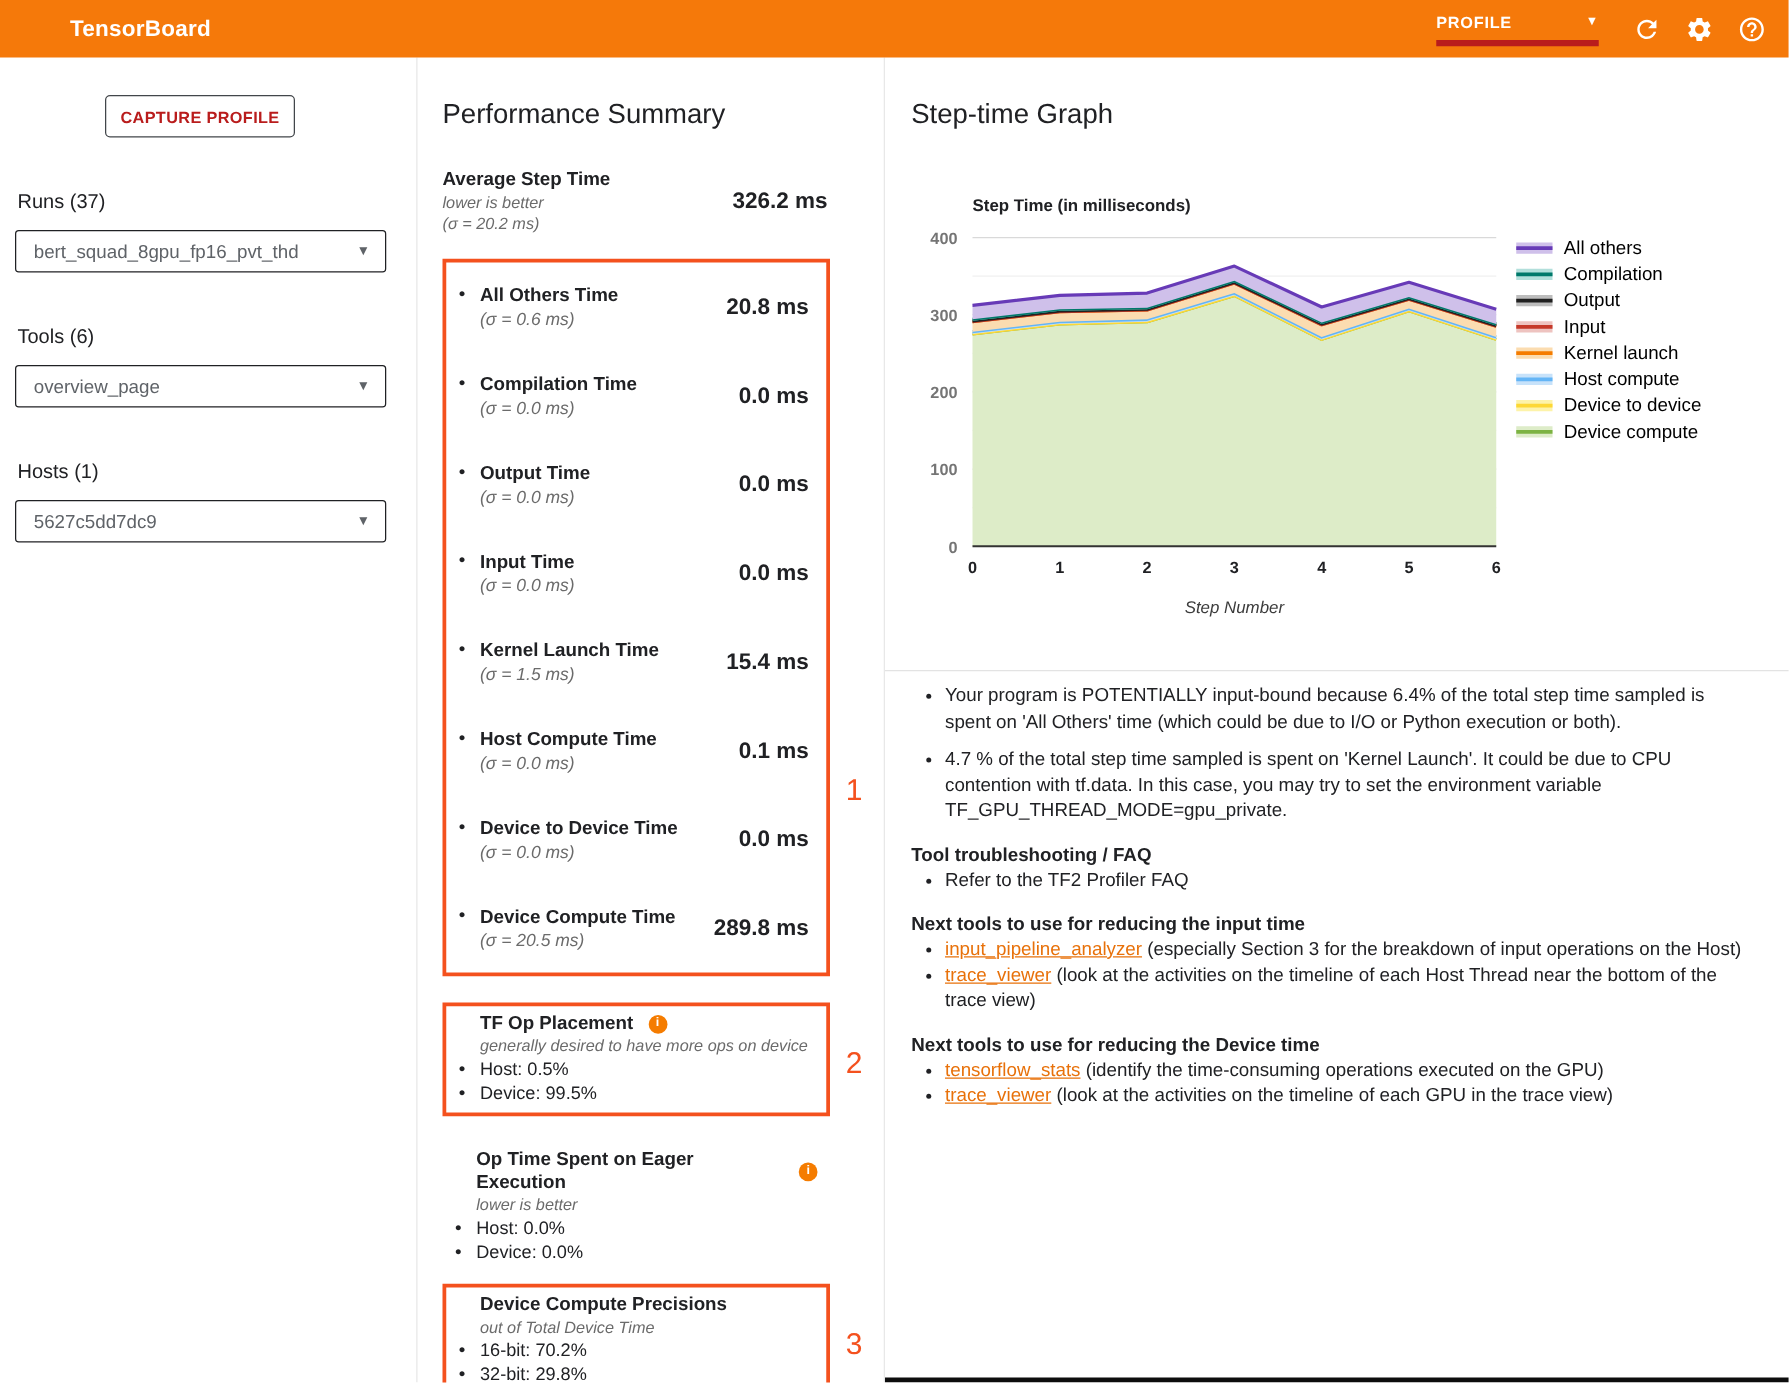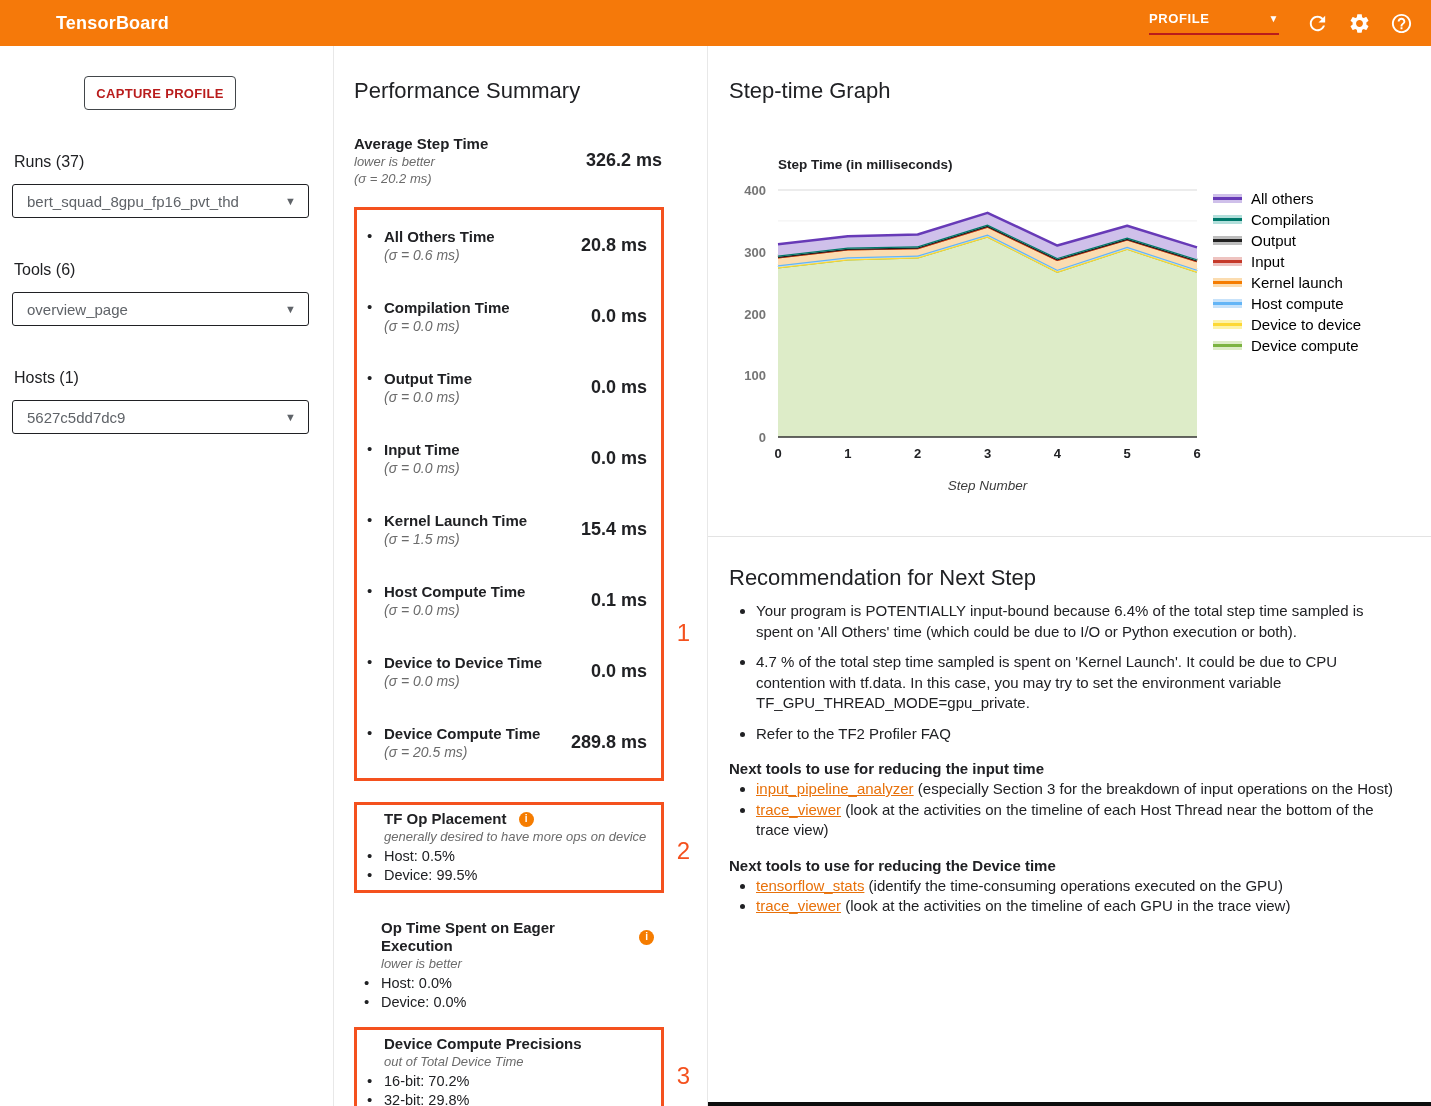--- a/index.html
+++ b/index.html
@@ -7,21 +7,21 @@
   body {
     width:1431px; height:1106px; position:relative; overflow:hidden;
     background:#fff; font-family:"Liberation Sans","DejaVu Sans",sans-serif;
     color:#202124;
   }
   
   .header { position:absolute; top:0; left:0; right:0; height:46px; background:#f5790a;
     display:flex; align-items:center; color:#fff; z-index:5;padding-left:36px; }
   .app-title { font-size:18px; font-weight:700; margin-left:20px; letter-spacing:.2px; }
   .header-right { margin-left:auto; display:flex; align-items:center; gap:19px; margin-right:18px; }
-  .profile-select { display:flex; align-items:center; width:130px; border-bottom:2px solid #b91c1c;
+  .profile-select { display:flex; align-items:center; width:130px; border-bottom:5px solid #b91c1c;
     padding-bottom:7px; font-size:13px; font-weight:700; letter-spacing:.6px; cursor:pointer; margin-right:8px; }
   .profile-select .caret { margin-left:auto; font-size:10px; }
   .hicon { width:23px; height:23px; fill:#fff; cursor:pointer; }
   
   .sidebar { position:absolute; top:46px; left:0; width:333px; bottom:0; background:#fff; }
   .capture-btn { position:absolute; left:84px; top:30px; width:152px; height:34px; background:#fff;
     border:1px solid #42464a; border-radius:4px; font-size:13px; font-weight:700; letter-spacing:.3px;
     color:#b91c1c; cursor:pointer; font-family:inherit; }
   .field-label { position:absolute; left:14px; font-size:16px; color:#202124; }
   .select-box { position:absolute; left:12px; width:297px; height:34px; border:1px solid #202124;
@@ -365,27 +365,27 @@
         <div class="lg-item">
           <span class="lg-swatch" style="background: rgb(221, 236, 200);">
             <span class="lg-line" style="background: rgb(124, 179, 66);"></span>
           </span>
           <span class="lg-label">Device compute</span>
         </div>
       </div>
   </div>
 
   <div class="reco-sec">
-    <h2 class="section-title">Recommendation for Next Step</h2>
     <ul id="reco-bullets" class="reco-bullets">
         <li>Your program is POTENTIALLY input-bound because 6.4% of the total step time sampled is spent on 'All Others' time (which could be due to I/O or Python execution or both).</li>
         <li>4.7 % of the total step time sampled is spent on 'Kernel Launch'. It could be due to CPU contention with tf.data. In this case, you may try to set the environment variable TF_GPU_THREAD_MODE=gpu_private.</li>
       </ul>
     <div id="reco-groups">
         <div class="reco-group">
+          <h4>Tool troubleshooting / FAQ</h4>
           <ul>
             <li><span>Refer to the TF2 Profiler FAQ</span></li>
           </ul>
         </div>
         <div class="reco-group">
           <h4>Next tools to use for reducing the input time</h4>
           <ul>
             <li><a class="reco-link">input_pipeline_analyzer</a><span> (especially Section 3 for the breakdown of input operations on the Host)</span></li>
             <li><a class="reco-link">trace_viewer</a><span> (look at the activities on the timeline of each Host Thread near the bottom of the trace view)</span></li>
           </ul>

